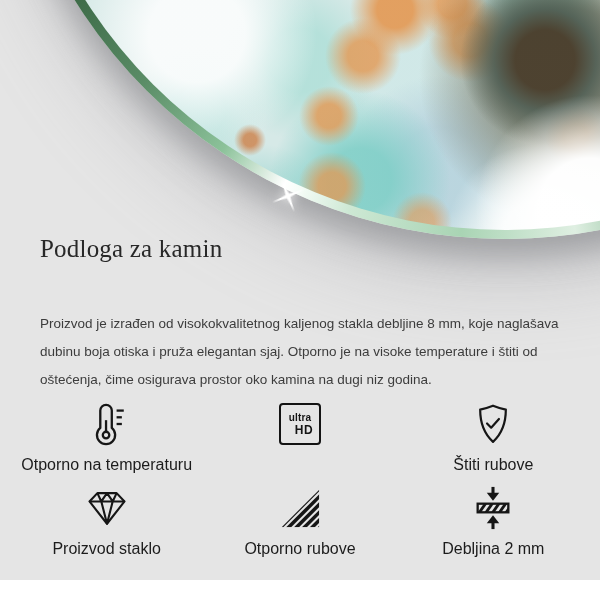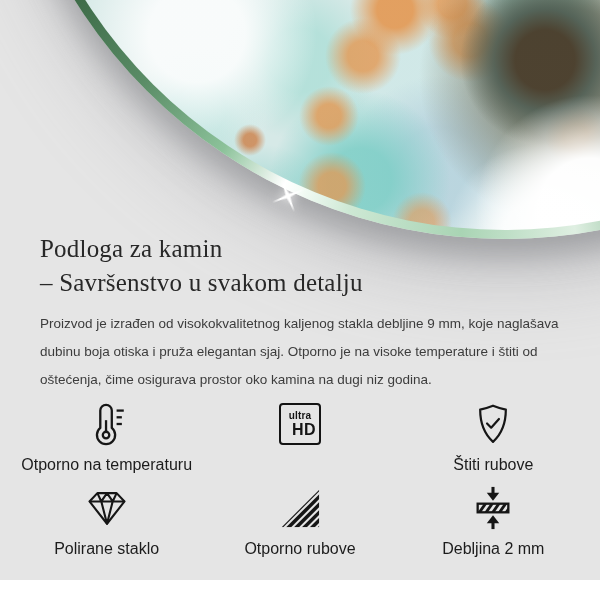--- a/index.html
+++ b/index.html
@@ -78,42 +78,41 @@
   .feature { display:flex; flex-direction:column; align-items:center; }
   .icon-box { height:48px; display:flex; align-items:center; justify-content:center; }
   .feature-label { margin-top:8px; font-size:16px; color:#1c1c1c; }
   .icon-stroke { stroke:#161616; fill:none; stroke-width:2.4; }
   .hd-box {
     width:42px; height:42px; border:2.5px solid #141414; border-radius:4px;
     display:flex; flex-direction:column; align-items:center; justify-content:center;
     color:#141414; line-height:1;text-align:right;
   }
   .hd-top { font-size:10px; font-weight:700; letter-spacing:0.2px; }
-  .hd-bottom { font-size:16px; font-weight:700; margin-top:1px; letter-spacing:0.5px;margin-left:8px; }
+  .hd-bottom { font-size:12px; font-weight:700; margin-top:1px; letter-spacing:0.5px;margin-left:8px; }
 </style>
 </head>
 <body>
 
 <div class="page">
 
   <div class="hero">
     <div class="glass-rim">
       <div class="glass-face"></div>
     </div>
     <svg class="sparkle" viewBox="0 0 40 40">
       <path d="M20 0 L22.2 17.8 L40 20 L22.2 22.2 L20 40 L17.8 22.2 L0 20 L17.8 17.8 Z" fill="#ffffff"></path>
     </svg>
   </div>
 
   <h1 class="page-title">
     <span>Podloga za kamin</span><br>
-    <span>– Savršenstvo u svakom detalju</span>
   </h1>
 
-  <p class="description">Proizvod je izrađen od visokokvalitetnog kaljenog stakla debljine 9 mm, koje naglašava dubinu boja otiska i pruža elegantan sjaj. Otporno je na visoke temperature i štiti od oštećenja, čime osigurava prostor oko kamina na dugi niz godina.</p>
+  <p class="description">Proizvod je izrađen od visokokvalitetnog kaljenog stakla debljine 8 mm, koje naglašava dubinu boja otiska i pruža elegantan sjaj. Otporno je na visoke temperature i štiti od oštećenja, čime osigurava prostor oko kamina na dugi niz godina.</p>
 
   <div class="features">
 
     <div class="feature">
       <div class="icon-box">
         <svg width="46" height="46" viewBox="0 0 48 48">
           <path class="icon-stroke" stroke-linejoin="round" d="M17 28.1 L17 10 A6 6 0 0 1 29 10 L29 28.1 A9.5 9.5 0 1 1 17 28.1 Z"></path>
           <line class="icon-stroke" x1="23" y1="20" x2="23" y2="32" stroke-width="2"></line>
           <circle class="icon-stroke" cx="23" cy="35.5" r="3.4" stroke-width="2"></circle>
           <line class="icon-stroke" x1="34" y1="10" x2="41.5" y2="10" stroke-width="2"></line>
@@ -143,21 +142,21 @@
       <span class="feature-label">Štiti rubove</span>
     </div>
 
     <div class="feature">
       <div class="icon-box">
         <svg width="42" height="42" viewBox="0 0 48 48">
           <path class="icon-stroke" stroke-width="2.2" stroke-linejoin="round" d="M13 7 L35 7 L44 16.5 L24 42 L4 16.5 Z"></path>
           <path class="icon-stroke" stroke-width="2" stroke-linejoin="round" d="M4 16.5 H44 M13 7 L17.5 16.5 L24 7 L30.5 16.5 L35 7 M17.5 16.5 L24 42 L30.5 16.5"></path>
         </svg>
       </div>
-      <span class="feature-label">Polirane staklo</span>
+      <span class="feature-label">Proizvod staklo</span>
     </div>
 
     <div class="feature">
       <div class="icon-box">
         <svg width="42" height="42" viewBox="0 0 48 48">
           <defs>
             <clipPath id="triClip">
                 <polygon points="3,46 46,46 46,3"></polygon>
               </clipPath>
           </defs>

